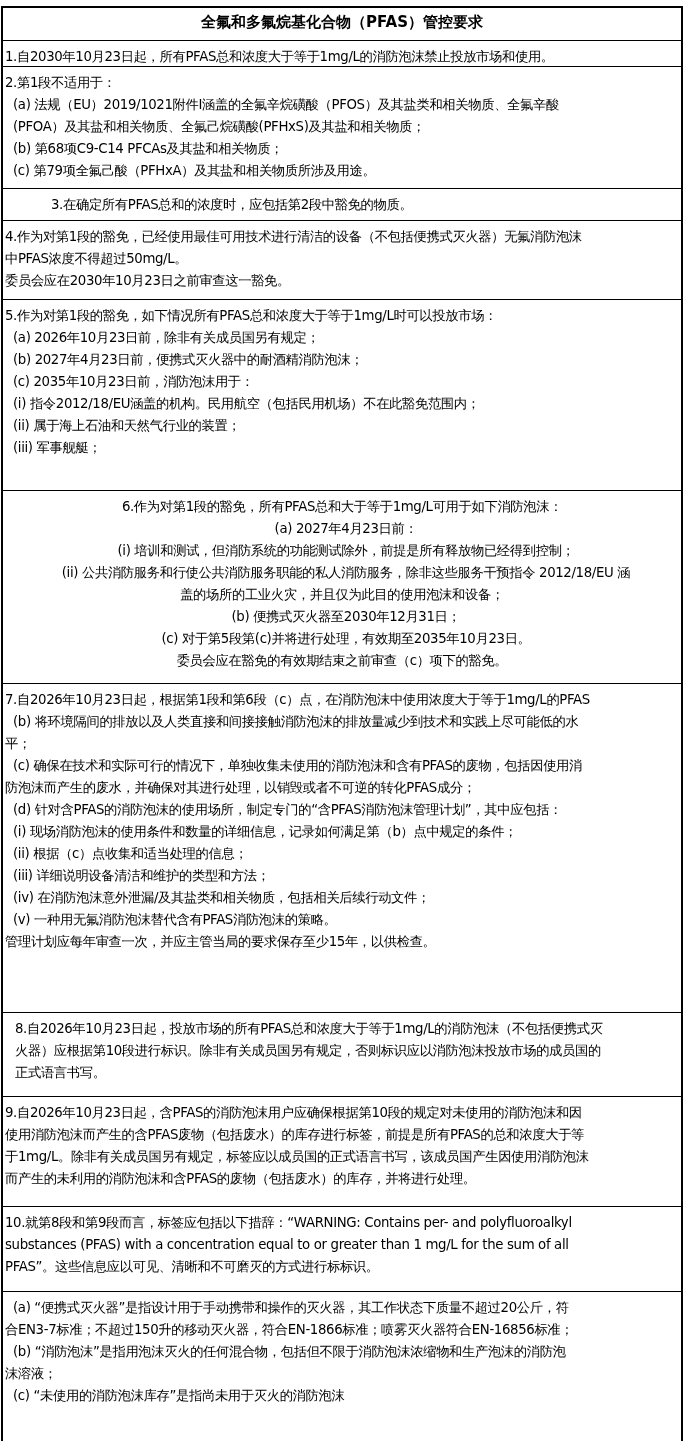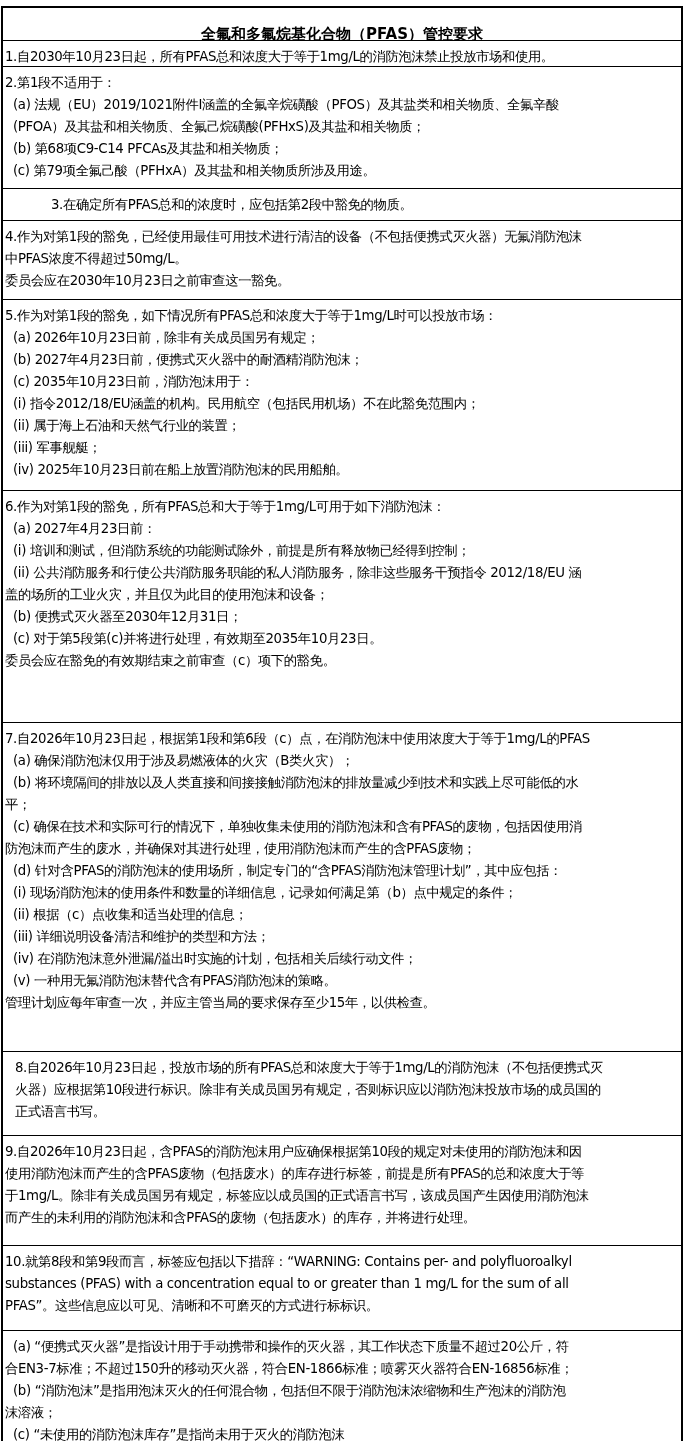--- a/index.html
+++ b/index.html
@@ -15,21 +15,21 @@
     }
     .row {
       border-top: 1.5px solid #000000;
       box-sizing: border-box;
       padding: 5px 2px 2px 2px;
       overflow: hidden;
     }
     .row:first-child { border-top: none; }
     .title-row {
       text-align: center; font-weight: bold; font-size: 15px;
-      height: 32px; line-height: 22px; padding-top: 15px;
+      height: 32px; line-height: 22px; padding-top: 3px;
     }
     .line {
       font-size: 13.3px; line-height: 22px; white-space: nowrap;
       letter-spacing: -0.35px;
     }
     .line.sub { padding-left: 8px; }
   </style>
 </head>
 <body>
 
@@ -56,44 +56,42 @@
       <div class="line">委员会应在2030年10月23日之前审查这一豁免。</div>
     </div>
     <div class="row" style="height: 191px;">
       <div class="line">5.作为对第1段的豁免，如下情况所有PFAS总和浓度大于等于1mg/L时可以投放市场：</div>
       <div class="line sub">(a) 2026年10月23日前，除非有关成员国另有规定；</div>
       <div class="line sub">(b) 2027年4月23日前，便携式灭火器中的耐酒精消防泡沫；</div>
       <div class="line sub">(c) 2035年10月23日前，消防泡沫用于：</div>
       <div class="line sub">(i) 指令2012/18/EU涵盖的机构。民用航空（包括民用机场）不在此豁免范围内；</div>
       <div class="line sub">(ii) 属于海上石油和天然气行业的装置；</div>
       <div class="line sub">(iii) 军事舰艇；</div>
-      <div class="line sub">(iv) 2025年10月23日前在船上放置消防泡沫的民用船舶。</div>
     </div>
-    <div class="row" style="height: 193px;">
+    <div class="row" style="height: 193px; text-align: center;">
       <div class="line">6.作为对第1段的豁免，所有PFAS总和大于等于1mg/L可用于如下消防泡沫：</div>
       <div class="line sub">(a) 2027年4月23日前：</div>
       <div class="line sub">(i) 培训和测试，但消防系统的功能测试除外，前提是所有释放物已经得到控制；</div>
       <div class="line sub">(ii) 公共消防服务和行使公共消防服务职能的私人消防服务，除非这些服务干预指令 2012/18/EU 涵</div>
       <div class="line">盖的场所的工业火灾，并且仅为此目的使用泡沫和设备；</div>
       <div class="line sub">(b) 便携式灭火器至2030年12月31日；</div>
       <div class="line sub">(c) 对于第5段第(c)并将进行处理，有效期至2035年10月23日。</div>
       <div class="line">委员会应在豁免的有效期结束之前审查（c）项下的豁免。</div>
     </div>
-    <div class="row" style="height: 329px; margin-top: 39px;">
+    <div class="row" style="height: 329px;">
       <div class="line">7.自2026年10月23日起，根据第1段和第6段（c）点，在消防泡沫中使用浓度大于等于1mg/L的PFAS</div>
-      <div class="line sub">(a) 确保消防泡沫仅用于涉及易燃液体的火灾（B类火灾）；</div>
       <div class="line sub">(b) 将环境隔间的排放以及人类直接和间接接触消防泡沫的排放量减少到技术和实践上尽可能低的水</div>
       <div class="line">平；</div>
       <div class="line sub">(c) 确保在技术和实际可行的情况下，单独收集未使用的消防泡沫和含有PFAS的废物，包括因使用消</div>
-      <div class="line">防泡沫而产生的废水，并确保对其进行处理，使用消防泡沫而产生的含PFAS废物；</div>
+      <div class="line">防泡沫而产生的废水，并确保对其进行处理，以销毁或者不可逆的转化PFAS成分；</div>
       <div class="line sub">(d) 针对含PFAS的消防泡沫的使用场所，制定专门的“含PFAS消防泡沫管理计划”，其中应包括：</div>
       <div class="line sub">(i) 现场消防泡沫的使用条件和数量的详细信息，记录如何满足第（b）点中规定的条件；</div>
       <div class="line sub">(ii) 根据（c）点收集和适当处理的信息；</div>
       <div class="line sub">(iii) 详细说明设备清洁和维护的类型和方法；</div>
-      <div class="line sub">(iv) 在消防泡沫意外泄漏/溢出时实施的计划，包括相关后续行动文件；</div>
+      <div class="line sub">(iv) 在消防泡沫意外泄漏/及其盐类和相关物质，包括相关后续行动文件；</div>
       <div class="line sub">(v) 一种用无氟消防泡沫替代含有PFAS消防泡沫的策略。</div>
       <div class="line">管理计划应每年审查一次，并应主管当局的要求保存至少15年，以供检查。</div>
     </div>
     <div class="row" style="height: 84px; padding-left: 12px;">
       <div class="line">8.自2026年10月23日起，投放市场的所有PFAS总和浓度大于等于1mg/L的消防泡沫（不包括便携式灭</div>
       <div class="line">火器）应根据第10段进行标识。除非有关成员国另有规定，否则标识应以消防泡沫投放市场的成员国的</div>
       <div class="line">正式语言书写。</div>
     </div>
     <div class="row" style="height: 110px;">
       <div class="line">9.自2026年10月23日起，含PFAS的消防泡沫用户应确保根据第10段的规定对未使用的消防泡沫和因</div>

